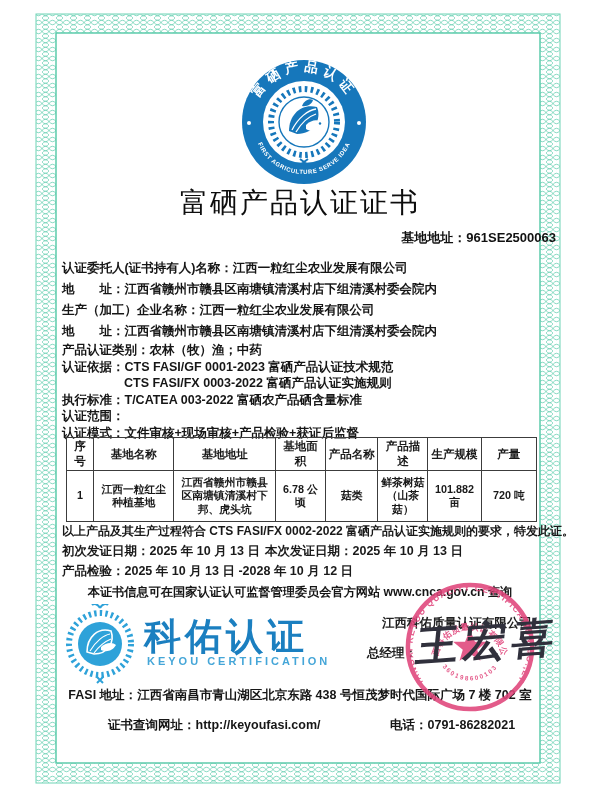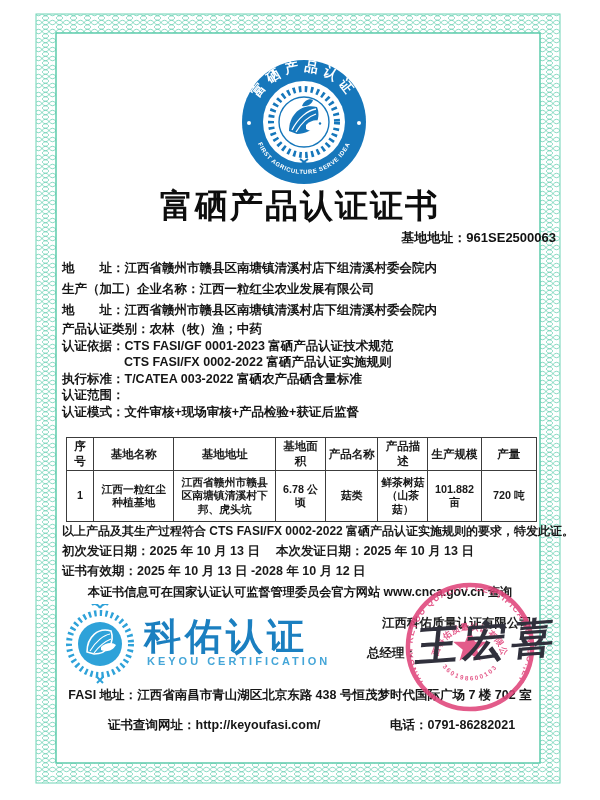--- a/index.html
+++ b/index.html
@@ -2,39 +2,39 @@
 <html><head>
 <meta charset="utf-8">
 <style>
   html,body{margin:0;padding:0;background:#fff;}
   .page{position:relative;width:600px;height:800px;background:#ffffff;overflow:hidden;
         font-family:"Liberation Sans","DejaVu Sans",sans-serif;color:#1a1a1a;}
   .abs{position:absolute;}
   
   #frame{position:absolute;left:0;top:0;width:600px;height:800px;}
   
-  .cert-title{left:0;right:0;top:184px;text-align:center;font-size:33px;font-weight:bold;
+  .cert-title{left:0;right:0;top:184px;text-align:center;font-size:28px;font-weight:normal;
               letter-spacing:2px;color:#0d0d0d;}
   .cert-no{right:44px;top:229px;font-size:13px;font-weight:bold;color:#111;}
   
   .info{left:62px;top:258px;width:486px;}
   .line{font-size:12.5px;font-weight:bold;color:#161616;white-space:nowrap;}
   .lg{line-height:21px;}
   .sm{line-height:16.6px;}
   .indent{padding-left:62px;}
   
   table.scope{position:absolute;left:66px;top:437px;width:471px;border-collapse:collapse;
               table-layout:fixed;}
   table.scope th,table.scope td{border:1px solid #3c3c3c;text-align:center;vertical-align:middle;
               padding:1px 2px;color:#191919;}
   table.scope th{font-size:11.5px;font-weight:bold;height:24px;}
   table.scope td{font-size:10.8px;font-weight:600;height:48px;line-height:1.25;}
   .statement{left:62px;top:523px;width:486px;font-size:12px;font-weight:600;color:#181818;white-space:nowrap;}
   .dateline1{left:62px;top:543px;width:486px;font-size:12.5px;font-weight:bold;}
-  .dateline1 .d2{position:absolute;left:214px;}
+  .dateline1 .d2{position:absolute;left:203px;}
   .dateline2{left:62px;top:563px;font-size:12.5px;font-weight:bold;}
   .query{left:40px;right:40px;top:584px;text-align:center;font-size:12.2px;font-weight:bold;color:#151515;}
   
   #keyou-emblem{left:60px;top:604px;width:80px;height:80px;}
   .keyou-cn{left:144px;top:612px;font-size:37px;font-weight:bold;color:#1b7fc0;letter-spacing:4px;}
   .keyou-en{left:147px;top:655px;font-size:11px;font-weight:bold;color:#45a6d8;letter-spacing:3px;}
   .company{left:382px;top:615px;font-size:12.5px;font-weight:bold;color:#202020;z-index:1;}
   .gm{left:327px;top:645px;font-size:12.5px;font-weight:bold;color:#202020;z-index:1;margin-left:40px;}
   #stamp{left:400px;top:577px;width:140px;height:140px;z-index:2;opacity:0.88;}
   .signature{left:416px;top:614px;font-size:42px;font-weight:bold;color:#30303c;z-index:3;
@@ -88,26 +88,27 @@
       <path d="M -2,-16 C 0,-22 6,-24 9,-22 C 8,-18 3,-15 -2,-16 Z" fill="#1677bb"></path>
     </g>
   </svg>
 
   <div class="abs cert-title">富硒产品认证证书</div>
   <div class="abs cert-no">
     <span>基地地址：</span><span>961SE2500063</span>
   </div>
 
   <div class="abs info">
+    <div class="line lg"><span>认证委托人(证书持有人)名称：</span><span>江西一粒红尘农业发展有限公司</span></div>
     <div class="line lg"><span>地　　址：</span><span>江西省赣州市赣县区南塘镇清溪村店下组清溪村委会院内</span></div>
     <div class="line lg"><span>生产（加工）企业名称：</span><span>江西一粒红尘农业发展有限公司</span></div>
     <div class="line lg"><span>地　　址：</span><span>江西省赣州市赣县区南塘镇清溪村店下组清溪村委会院内</span></div>
     <div class="line sm"><span>产品认证类别：</span><span>农林（牧）渔；中药</span></div>
     <div class="line sm"><span>认证依据：</span><span>CTS FASI/GF 0001-2023 富硒产品认证技术规范</span></div>
-    <div class="line sm indent"><span>CTS FASI/FX 0002-2022 富硒产品认证实施规则</span></div>
+    <div class="line sm indent"><span>CTS FASI/FX 0003-2022 富硒产品认证实施规则</span></div>
     <div class="line sm"><span>执行标准：</span><span>T/CATEA 003-2022 富硒农产品硒含量标准</span></div>
     <div class="line sm"><span>认证范围：</span></div>
     <div class="line sm"><span>认证模式：</span><span>文件审核+现场审核+产品检验+获证后监督</span></div>
   </div>
 
   <table class="scope">
     <colgroup>
       <col style="width:27px">
         <col style="width:80px">
         <col style="width:101px">
@@ -140,21 +141,21 @@
     </tr>
   </tbody>
     </table>
 
   <div class="abs statement">以上产品及其生产过程符合 CTS FASI/FX 0002-2022 富硒产品认证实施规则的要求，特发此证。</div>
   <div class="abs dateline1">
     <span><span>初次发证日期：</span><span>2025 年 10 月 13 日</span></span>
     <span class="d2"><span>本次发证日期：</span><span>2025 年 10 月 13 日</span></span>
   </div>
   <div class="abs dateline2">
-    <span>证书有效期：</span><span>2025 年 10 月 13 日 -2028 年 10 月 12 日</span>
+    <span>产品检验：</span><span>2025 年 10 月 13 日 -2028 年 10 月 12 日</span>
   </div>
   <div class="abs query">本证书信息可在国家认证认可监督管理委员会官方网站 www.cnca.gov.cn 查询</div>
 
   <svg class="abs" id="keyou-emblem" viewBox="-40 -40 80 80" xmlns="http://www.w3.org/2000/svg">
     <circle cx="0" cy="0" r="31" fill="none" stroke="#2ea2d9" stroke-width="6" stroke-dasharray="2.4 3.2"></circle>
     <path d="M -3,33 L 3,39 M 3,33 L -3,39" stroke="#2ea2d9" stroke-width="2" fill="none"></path>
     <path d="M 0,-36 C 2,-40 6,-41 8,-39 M 0,-36 C -2,-40 -6,-41 -8,-39" stroke="#2ea2d9" stroke-width="2" fill="none"></path>
     <circle cx="0" cy="0" r="22" fill="#2ea2d9"></circle>
     <path d="M -13,8 C -13,-7 -2,-17 11,-13 C 15,-2 8,10 -6,10 Z" fill="none" stroke="#ffffff" stroke-width="1.6"></path>
     <path d="M -10,7 C -4,-3 4,-9 10,-10 M -6,9 C 0,1 6,-3 11,-5" stroke="#ffffff" stroke-width="1.2" fill="none"></path>

